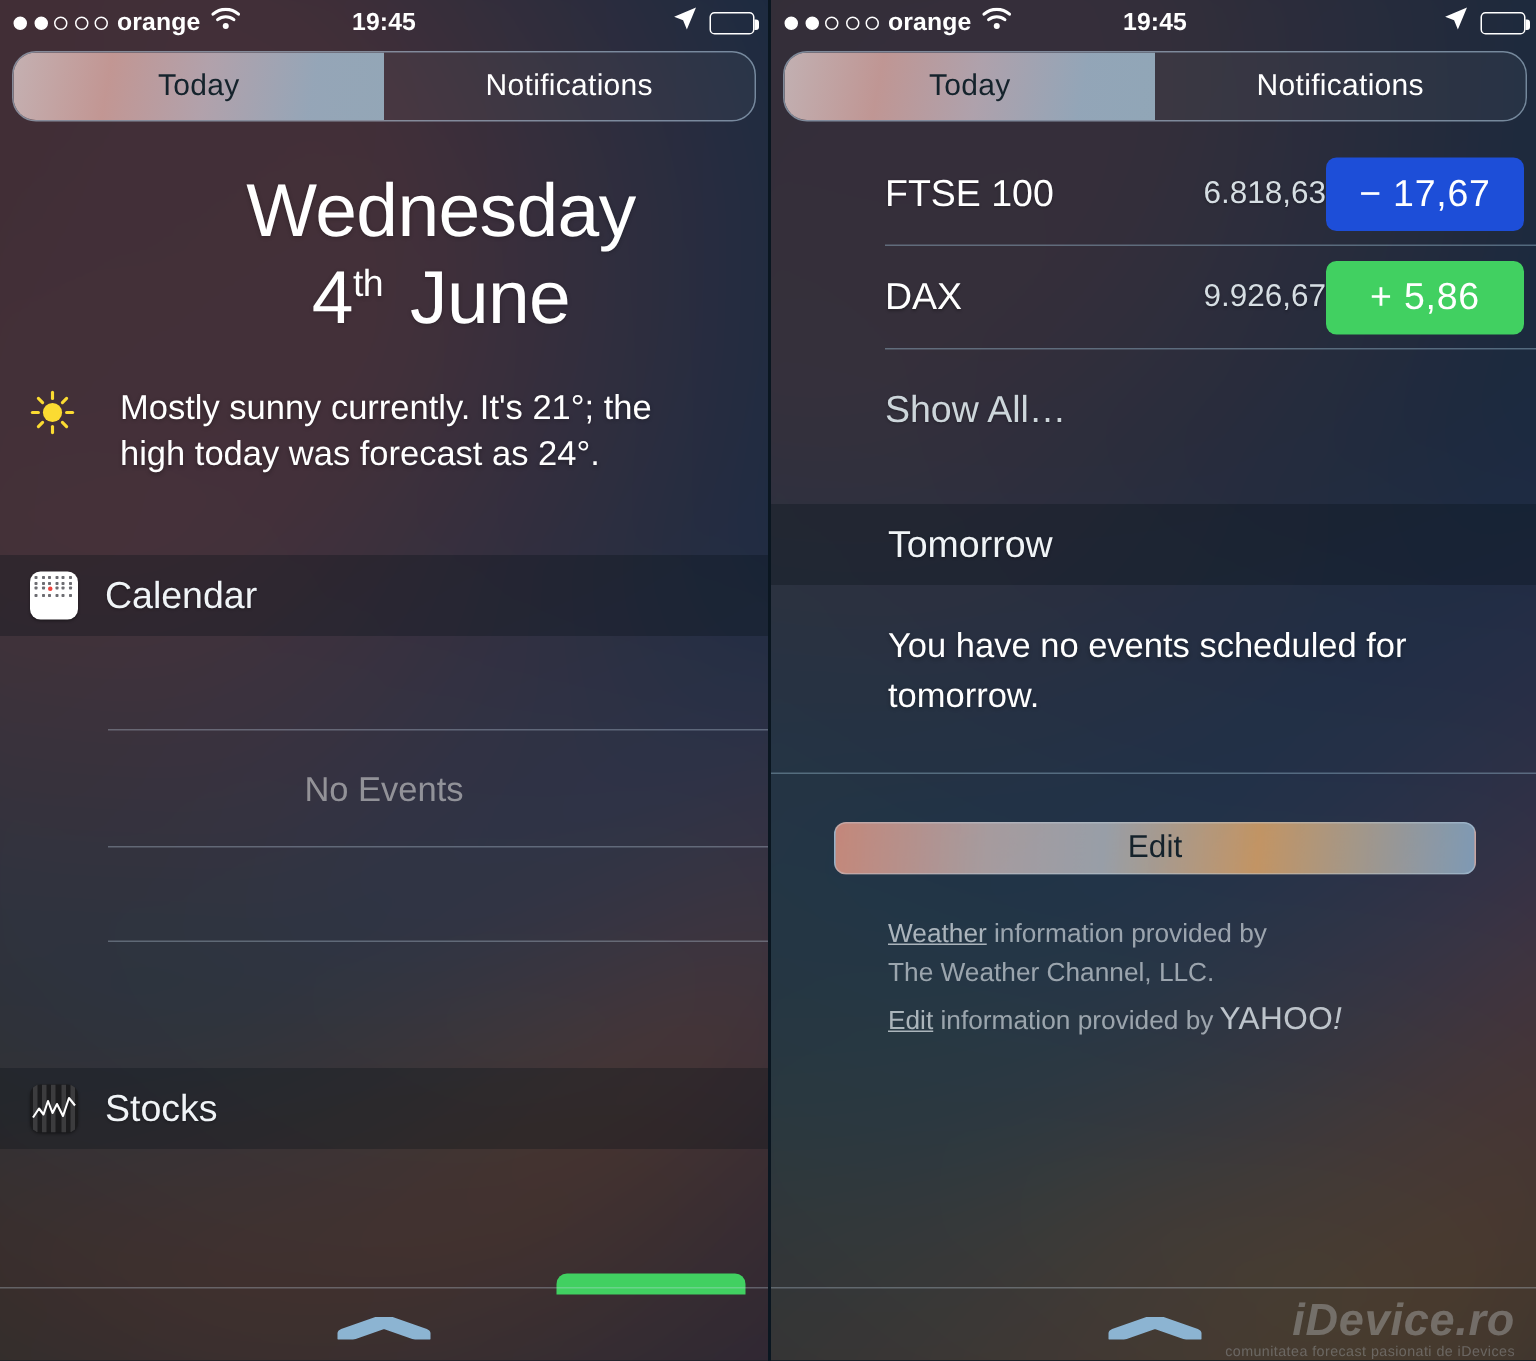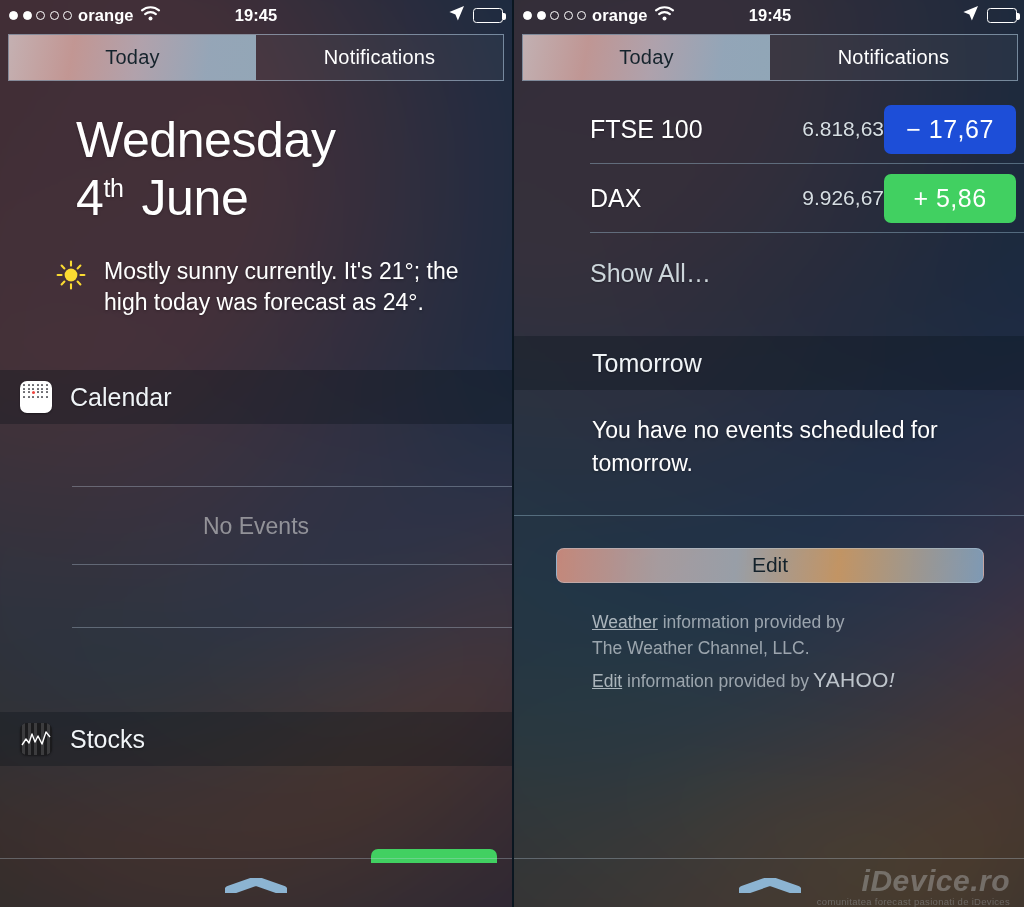--- a/index.html
+++ b/index.html
@@ -57,39 +57,39 @@
     font-size:16.5px; font-weight:bold; pointer-events:none; }
   .sb-right{ margin-left:auto; display:flex; align-items:center; gap:8px; z-index:1; }
   .batt{ position:relative; width:30px; height:15px; border:1.7px solid #fff;
     border-radius:3.4px; padding:1.6px; }
   .batt::after{ content:""; position:absolute; right:-4.4px; top:4px;
     width:3px; height:7px; background:#fff; border-radius:0 2px 2px 0; }
   .batt-fill{ height:100%; background:#f4231f; border-radius:1.4px; }
 
   
   .segwrap{ padding:4px 8px 8px; }
-  .seg{ display:flex; height:47px; border-radius:0; overflow:hidden;
+  .seg{ display:flex; height:47px; border-radius:16px; overflow:hidden;
     border:1px solid rgba(190,215,235,.55); }
   .seg-item{ flex:1; display:flex; align-items:center; justify-content:center;
     font-size:20px; color:#fff; letter-spacing:.2px; }
   .seg-item.sel{ color:#15232c;
     background:linear-gradient(100deg, rgba(225,205,205,.82) 0%, rgba(226,176,170,.80) 26%,
       rgba(205,190,200,.80) 52%, rgba(170,195,215,.80) 80%, rgba(168,196,214,.80) 100%); }
   .seg-item.unsel{ background:rgba(255,255,255,.045); }
 
   
   .date-block{ padding:26px 0 0 76px; }
   .d-line{ color:#fff; font-weight:300; font-size:50px; line-height:1.03;
-    letter-spacing:-.4px; text-shadow:0 1px 3px rgba(0,0,0,.25); }
+    letter-spacing:-.4px; text-shadow:0 1px 3px rgba(0,0,0,.25);text-align:center; }
   .d-line2{ margin-top:6px; }
   .ord{ font-size:25px; vertical-align:super; font-weight:300; }
   .june{ margin-left:18px; }
 
   
-  .weather-row{ display:flex; gap:18px; padding:32px 28px 0 20px;margin-left:36px; }
+  .weather-row{ display:flex; gap:30px; padding:32px 28px 0 20px; }
   .wx-text{ color:#fff; font-size:23px; line-height:1.35; font-weight:400;
     text-shadow:0 1px 3px rgba(0,0,0,.3); max-width:420px; }
 
   
   .wheader{ display:flex; align-items:center; gap:18px; height:54px; padding-left:20px;
     background:rgba(8,18,24,.30); }
   .wheader .wlabel{ color:#f0f4f7; font-size:25px; font-weight:400;
     text-shadow:0 1px 2px rgba(0,0,0,.35); }
 
   

